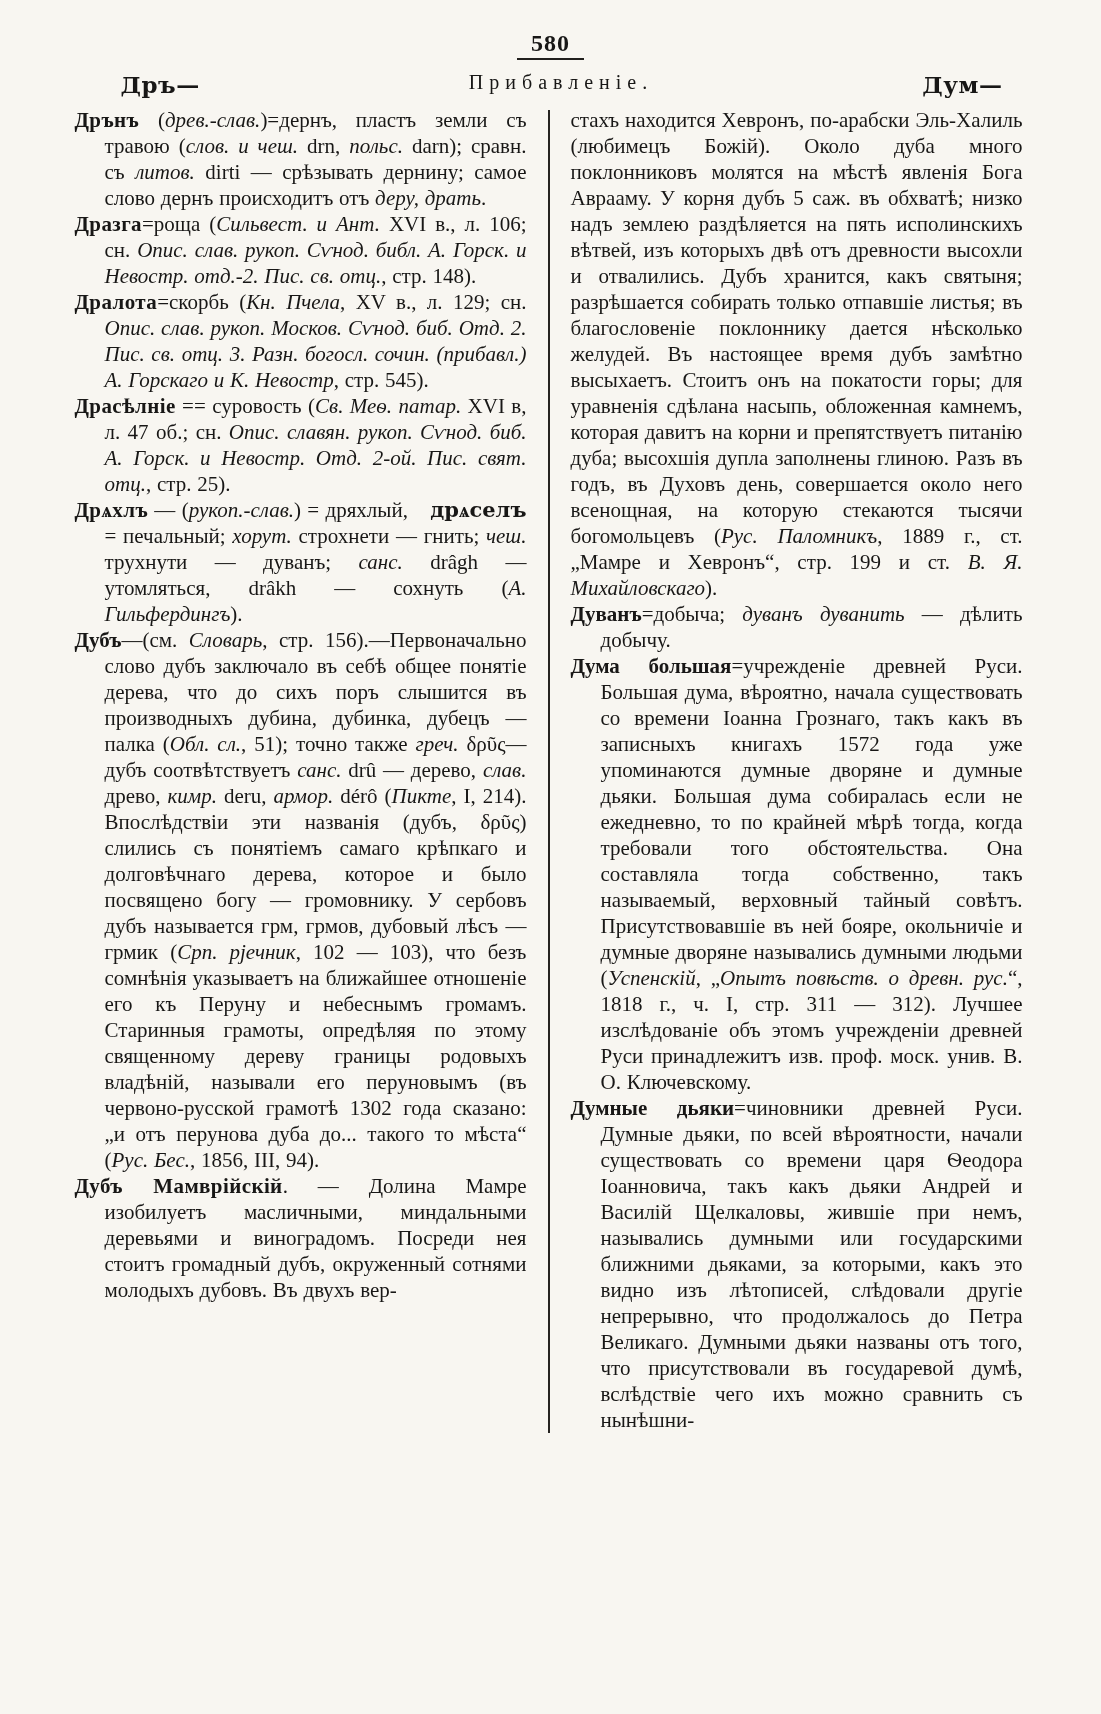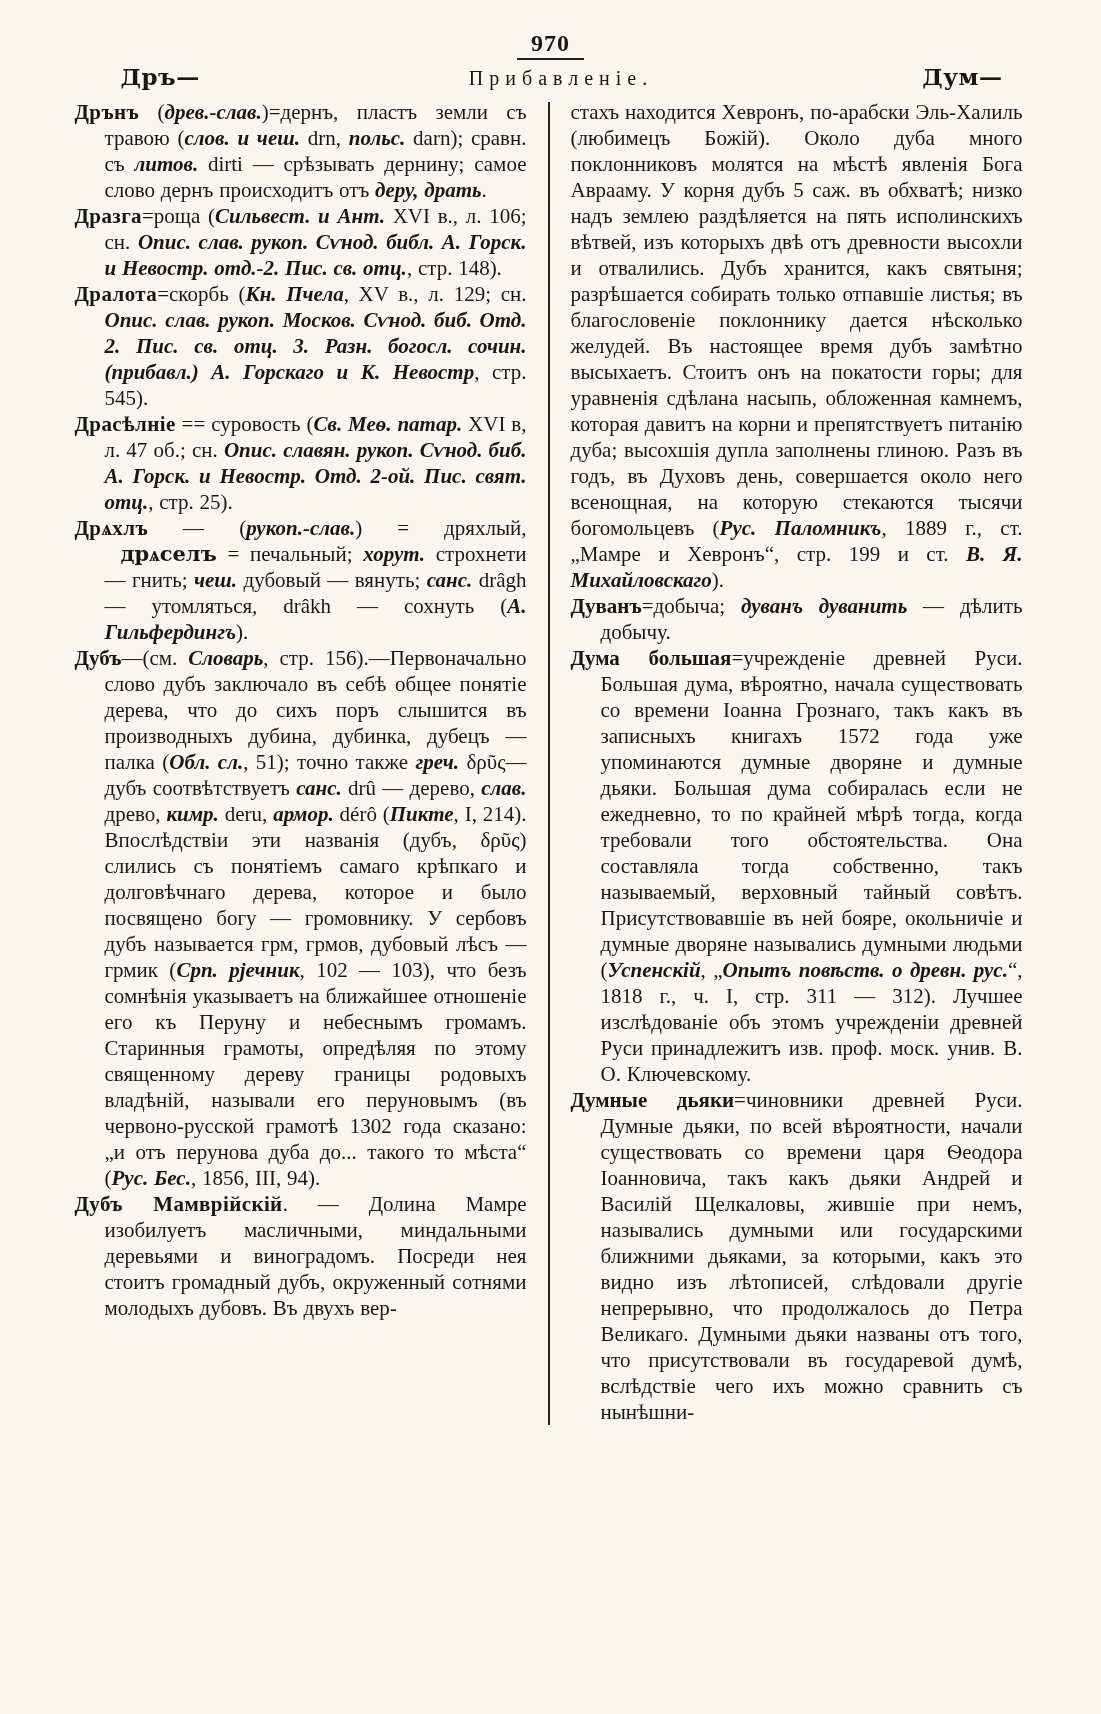--- a/index.html
+++ b/index.html
@@ -29,22 +29,22 @@
     display: inline-block;
     font-size: 24px;
     font-weight: 700;
     letter-spacing: 1px;
     padding: 0 14px 1px 14px;
     border-bottom: 2px solid #211f1d;
   }
   .runhead {
     display: flex;
     justify-content: space-between;
-    align-items: flex-end;
-    margin-top: 3px;
+    align-items: flex-start;
+    margin-top: 11px;
     padding: 0 4px;
   }
   .catch {
     font-family: "DejaVu Serif", serif;
     font-weight: 700;
     font-size: 23px;
     letter-spacing: 0.5px;
   }
   .catch.left  { margin-left: 42px; }
   .catch.right { margin-right: 20px; }
@@ -79,52 +79,51 @@
   }
   .hw {
     font-weight: 700;
   }
   .hw.cs {
     font-family: Liberation Serif, serif;
     letter-spacing: 0.4px;
   }
   .entry em {
     font-style: italic;
-    font-weight: bold;
   }
   .entry b {
     font-family: "DejaVu Serif", serif;
     font-weight: 700;
     margin-left: 16px;
   }
 </style>
 </head>
 <body>
 
 <div class="page">
   <div class="inner">
 
     <div class="pagenum-row">
-      <span class="pagenum">970</span>
+      <span class="pagenum">580</span>
     </div>
 
     <div class="runhead">
       <span class="catch left">Дръ—</span>
       <span class="runtitle">Прибавленіе.</span>
       <span class="catch right">Дум—</span>
     </div>
 
     <div class="cols">
 
       <div class="col">
         <p class="entry"><span class="hw cs">Дрънъ</span><span><span> (</span><em>древ.-слав.</em><span>)=дернъ, пластъ земли съ травою (</span><em>слов. и чеш.</em><span> drn, </span><em>польс.</em><span> darn); сравн. съ </span><em>литов.</em><span> dirti — срѣзывать дернину; самое слово дернъ происходитъ отъ </span><em>деру, драть</em><span>.</span></span></p>
         <p class="entry"><span class="hw cs">Дразга</span><span><span>=роща (</span><em>Сильвест. и Ант.</em><span> XVI в., л. 106; сн. </span><em>Опис. слав. рукоп. Сѵнод. библ. А. Горск. и Невостр. отд.-2. Пис. св. отц.</em><span>, стр. 148).</span></span></p>
         <p class="entry"><span class="hw cs">Дралота</span><span><span>=скорбь (</span><em>Кн. Пчела</em><span>, XV в., л. 129; сн. </span><em>Опис. слав. рукоп. Москов. Сѵнод. биб. Отд. 2. Пис. св. отц. 3. Разн. богосл. сочин. (прибавл.) А. Горскаго и К. Невостр</em><span>, стр. 545).</span></span></p>
         <p class="entry"><span class="hw cs">Драсѣлніе</span><span><span> == суровость (</span><em>Св. Меѳ. патар.</em><span> XVI в, л. 47 об.; сн. </span><em>Опис. славян. рукоп. Сѵнод. биб. А. Горск. и Невостр. Отд. 2-ой. Пис. свят. отц.</em><span>, стр. 25).</span></span></p>
-        <p class="entry"><span class="hw cs">Дрѧхлъ</span><span><span> — (</span><em>рукоп.-слав.</em><span>) = дряхлый, </span><b>дрѧселъ</b><span> = печальный; </span><em>хорут.</em><span> строхнети — гнить; </span><em>чеш.</em><span> дубовый — вянуть; </span><em>санс.</em><span> drâgh — утомляться, drâkh — сохнуть (</span><em>А. Гильфердингъ</em><span>).</span></span></p>
+        <p class="entry"><span class="hw cs">Дрѧхлъ</span><span><span> — (</span><em>рукоп.-слав.</em><span>) = дряхлый, </span><b>дрѧселъ</b><span> = печальный; </span><em>хорут.</em><span> строхнети — гнить; </span><em>чеш.</em><span> трухнути — дуванъ; </span><em>санс.</em><span> drâgh — утомляться, drâkh — сохнуть (</span><em>А. Гильфердингъ</em><span>).</span></span></p>
         <p class="entry"><span class="hw">Дубъ</span><span><span>—(см. </span><em>Словарь</em><span>, стр. 156).—Первоначально слово дубъ заключало въ себѣ общее понятіе дерева, что до сихъ поръ слышится въ производныхъ дубина, дубинка, дубецъ — палка (</span><em>Обл. сл.</em><span>, 51); точно также </span><em>греч.</em><span> δρῦς—дубъ соотвѣтствуетъ </span><em>санс.</em><span> drû — дерево, </span><em>слав.</em><span> древо, </span><em>кимр.</em><span> deru, </span><em>армор.</em><span> dérô (</span><em>Пикте</em><span>, I, 214). Впослѣдствіи эти названія (дубъ, δρῦς) слились съ понятіемъ самаго крѣпкаго и долговѣчнаго дерева, которое и было посвящено богу — громовнику. У сербовъ дубъ называется грм, грмов, дубовый лѣсъ — грмик (</span><em>Срп. рјечник</em><span>, 102 — 103), что безъ сомнѣнія указываетъ на ближайшее отношеніе его къ Перуну и небеснымъ громамъ. Старинныя грамоты, опредѣляя по этому священному дереву границы родовыхъ владѣній, называли его перуновымъ (въ червоно-русской грамотѣ 1302 года сказано: „и отъ перунова дуба до... такого то мѣста“ (</span><em>Рус. Бес.</em><span>, 1856, III, 94).</span></span></p>
         <p class="entry"><span class="hw cs">Дубъ Мамврійскій</span><span><span>. — Долина Мамре изобилуетъ масличными, миндальными деревьями и виноградомъ. Посреди нея стоитъ громадный дубъ, окруженный сотнями молодыхъ дубовъ. Въ двухъ вер-</span></span></p>
       </div>
 
       <div class="vrule"></div>
 
       <div class="col">
         <p class="entry cont"><span><span>стахъ находится Хевронъ, по-арабски Эль-Халиль (любимецъ Божій). Около дуба много поклонниковъ молятся на мѣстѣ явленія Бога Аврааму. У корня дубъ 5 саж. въ обхватѣ; низко надъ землею раздѣляется на пять исполинскихъ вѣтвей, изъ которыхъ двѣ отъ древности высохли и отвалились. Дубъ хранится, какъ святыня; разрѣшается собирать только отпавшіе листья; въ благословеніе поклоннику дается нѣсколько желудей. Въ настоящее время дубъ замѣтно высыхаетъ. Стоитъ онъ на покатости горы; для уравненія сдѣлана насыпь, обложенная камнемъ, которая давитъ на корни и препятствуетъ питанію дуба; высохшія дупла заполнены глиною. Разъ въ годъ, въ Духовъ день, совершается около него всенощная, на которую стекаются тысячи богомольцевъ (</span><em>Рус. Паломникъ</em><span>, 1889 г., ст. „Мамре и Хевронъ“, стр. 199 и ст. </span><em>В. Я. Михайловскаго</em><span>).</span></span></p>
         <p class="entry"><span class="hw">Дуванъ</span><span><span>=добыча; </span><em>дуванъ дуванить</em><span> — дѣлить добычу.</span></span></p>
         <p class="entry"><span class="hw">Дума большая</span><span><span>=учрежденіе древней Руси. Большая дума, вѣроятно, начала существовать со времени Іоанна Грознаго, такъ какъ въ записныхъ книгахъ 1572 года уже упоминаются думные дворяне и думные дьяки. Большая дума собиралась если не ежедневно, то по крайней мѣрѣ тогда, когда требовали того обстоятельства. Она составляла тогда собственно, такъ называемый, верховный тайный совѣтъ. Присутствовавшіе въ ней бояре, окольничіе и думные дворяне назывались думными людьми (</span><em>Успенскій</em><span>, „</span><em>Опытъ повѣств. о древн. рус.</em><span>“, 1818 г., ч. I, стр. 311 — 312). Лучшее изслѣдованіе объ этомъ учрежденіи древней Руси принадлежитъ изв. проф. моск. унив. В. О. Ключевскому.</span></span></p>

